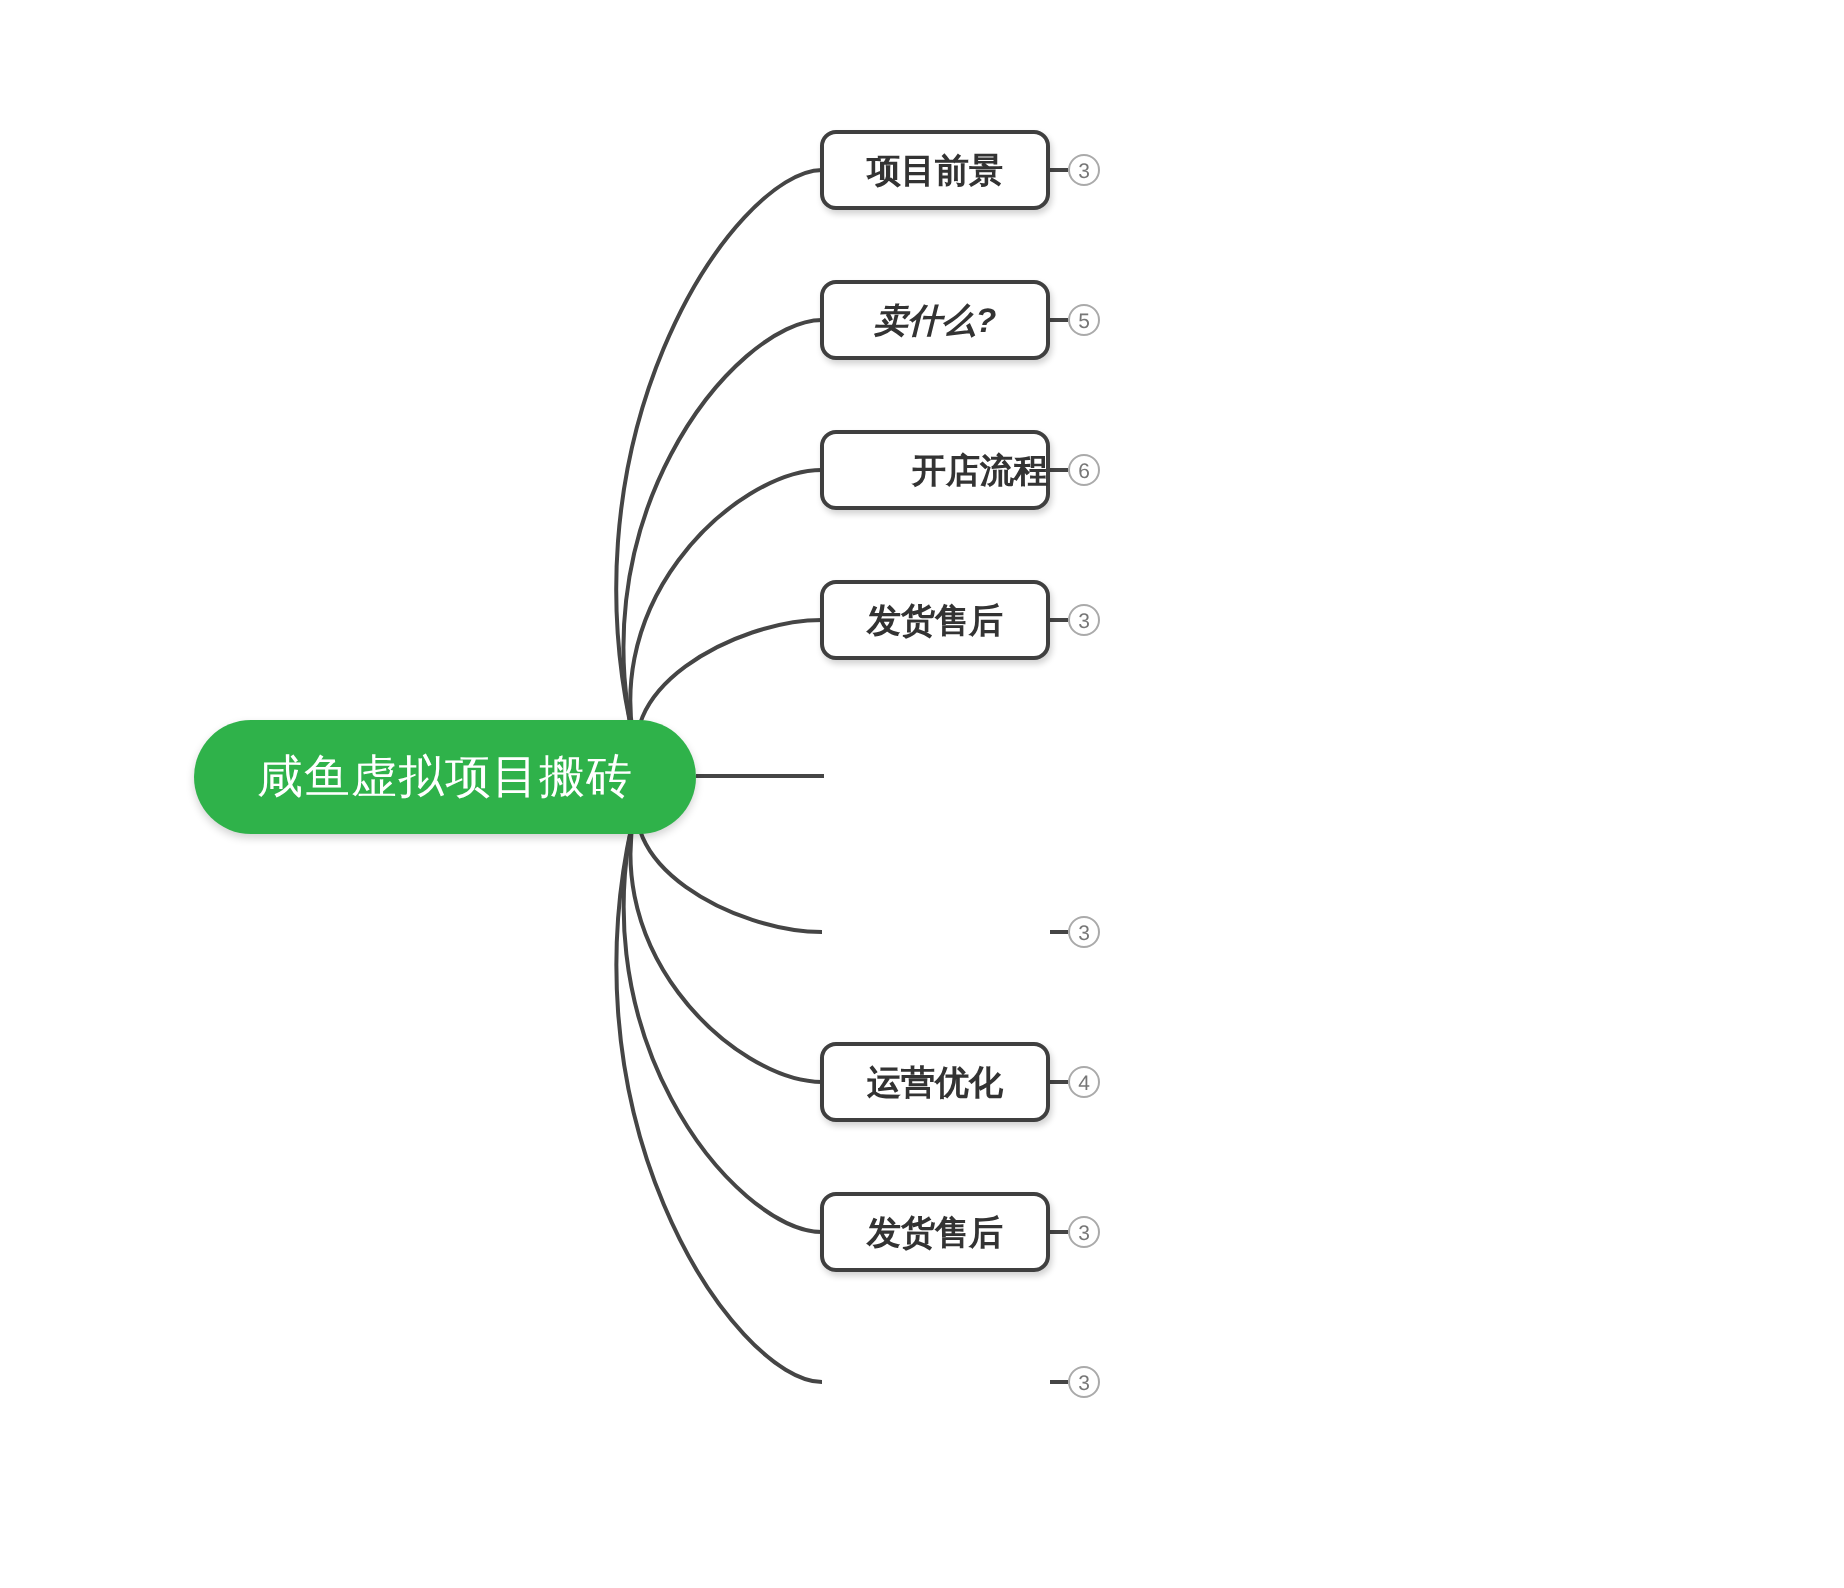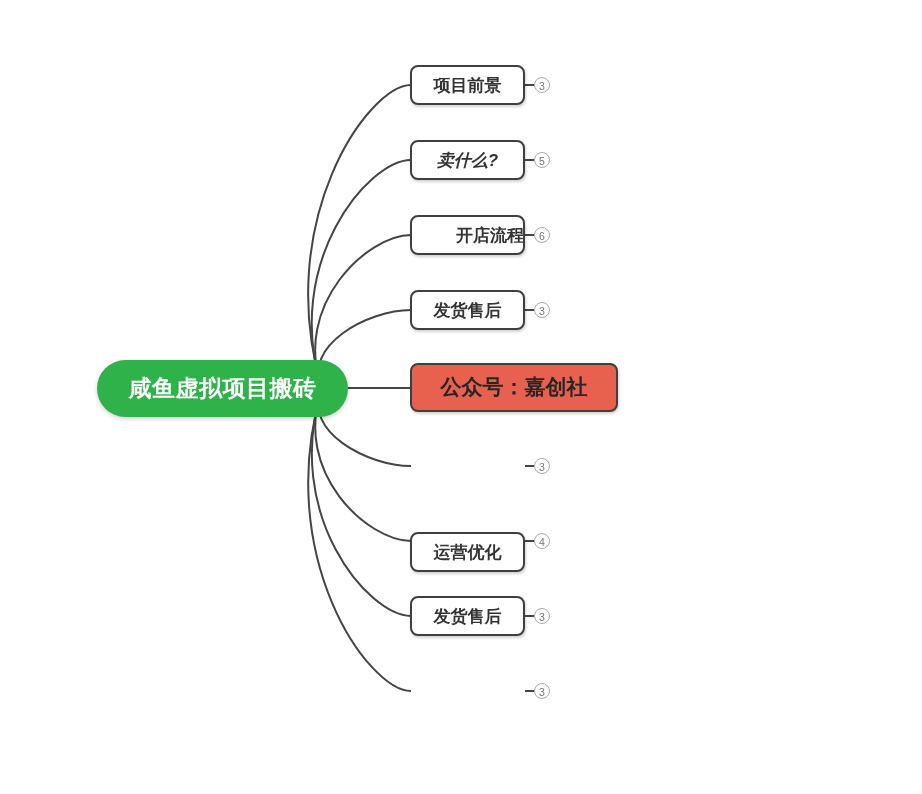--- a/index.html
+++ b/index.html
@@ -32,21 +32,21 @@
   }
   .root-node {
     left: 97px;
     top: 360px;
     width: 251px;
     height: 57px;
     border-radius: 29px;
     background: #2fb24a;
     color: #ffffff;
     font-size: 23px;
-    font-weight: bold;
+    font-weight: normal;
     letter-spacing: 0.5px;
     box-shadow: 0 2px 4px rgba(0,0,0,0.18);
   }
   .child-node {
     left: 410px;
     width: 115px;
     height: 40px;
     border: 2px solid #3f3f3f;
     border-radius: 8px;
     background: #ffffff;
@@ -127,28 +127,25 @@
       <div class="stub"></div>
       <div class="circle">6</div>
     </div>
     <div class="node child-node" style="top: 290px;">
       <span>发货售后</span>
     </div>
     <div class="badge" style="top: 302px;">
       <div class="stub"></div>
       <div class="circle">3</div>
     </div>
-    <div class="node child-node highlight" style="top: 362.5px; background: rgb(232, 97, 78); color: rgb(38, 38, 38);">
-      <span>公众号：嘉创社</span>
-    </div>
     <div class="badge" style="top: 458px;">
       <div class="stub"></div>
       <div class="circle">3</div>
     </div>
-    <div class="node child-node" style="top: 532px;">
+    <div class="node child-node" style="top: 521px;">
       <span>运营优化</span>
     </div>
     <div class="badge" style="top: 533px;">
       <div class="stub"></div>
       <div class="circle">4</div>
     </div>
     <div class="node child-node" style="top: 596px;">
       <span>发货售后</span>
     </div>
     <div class="badge" style="top: 608px;">

